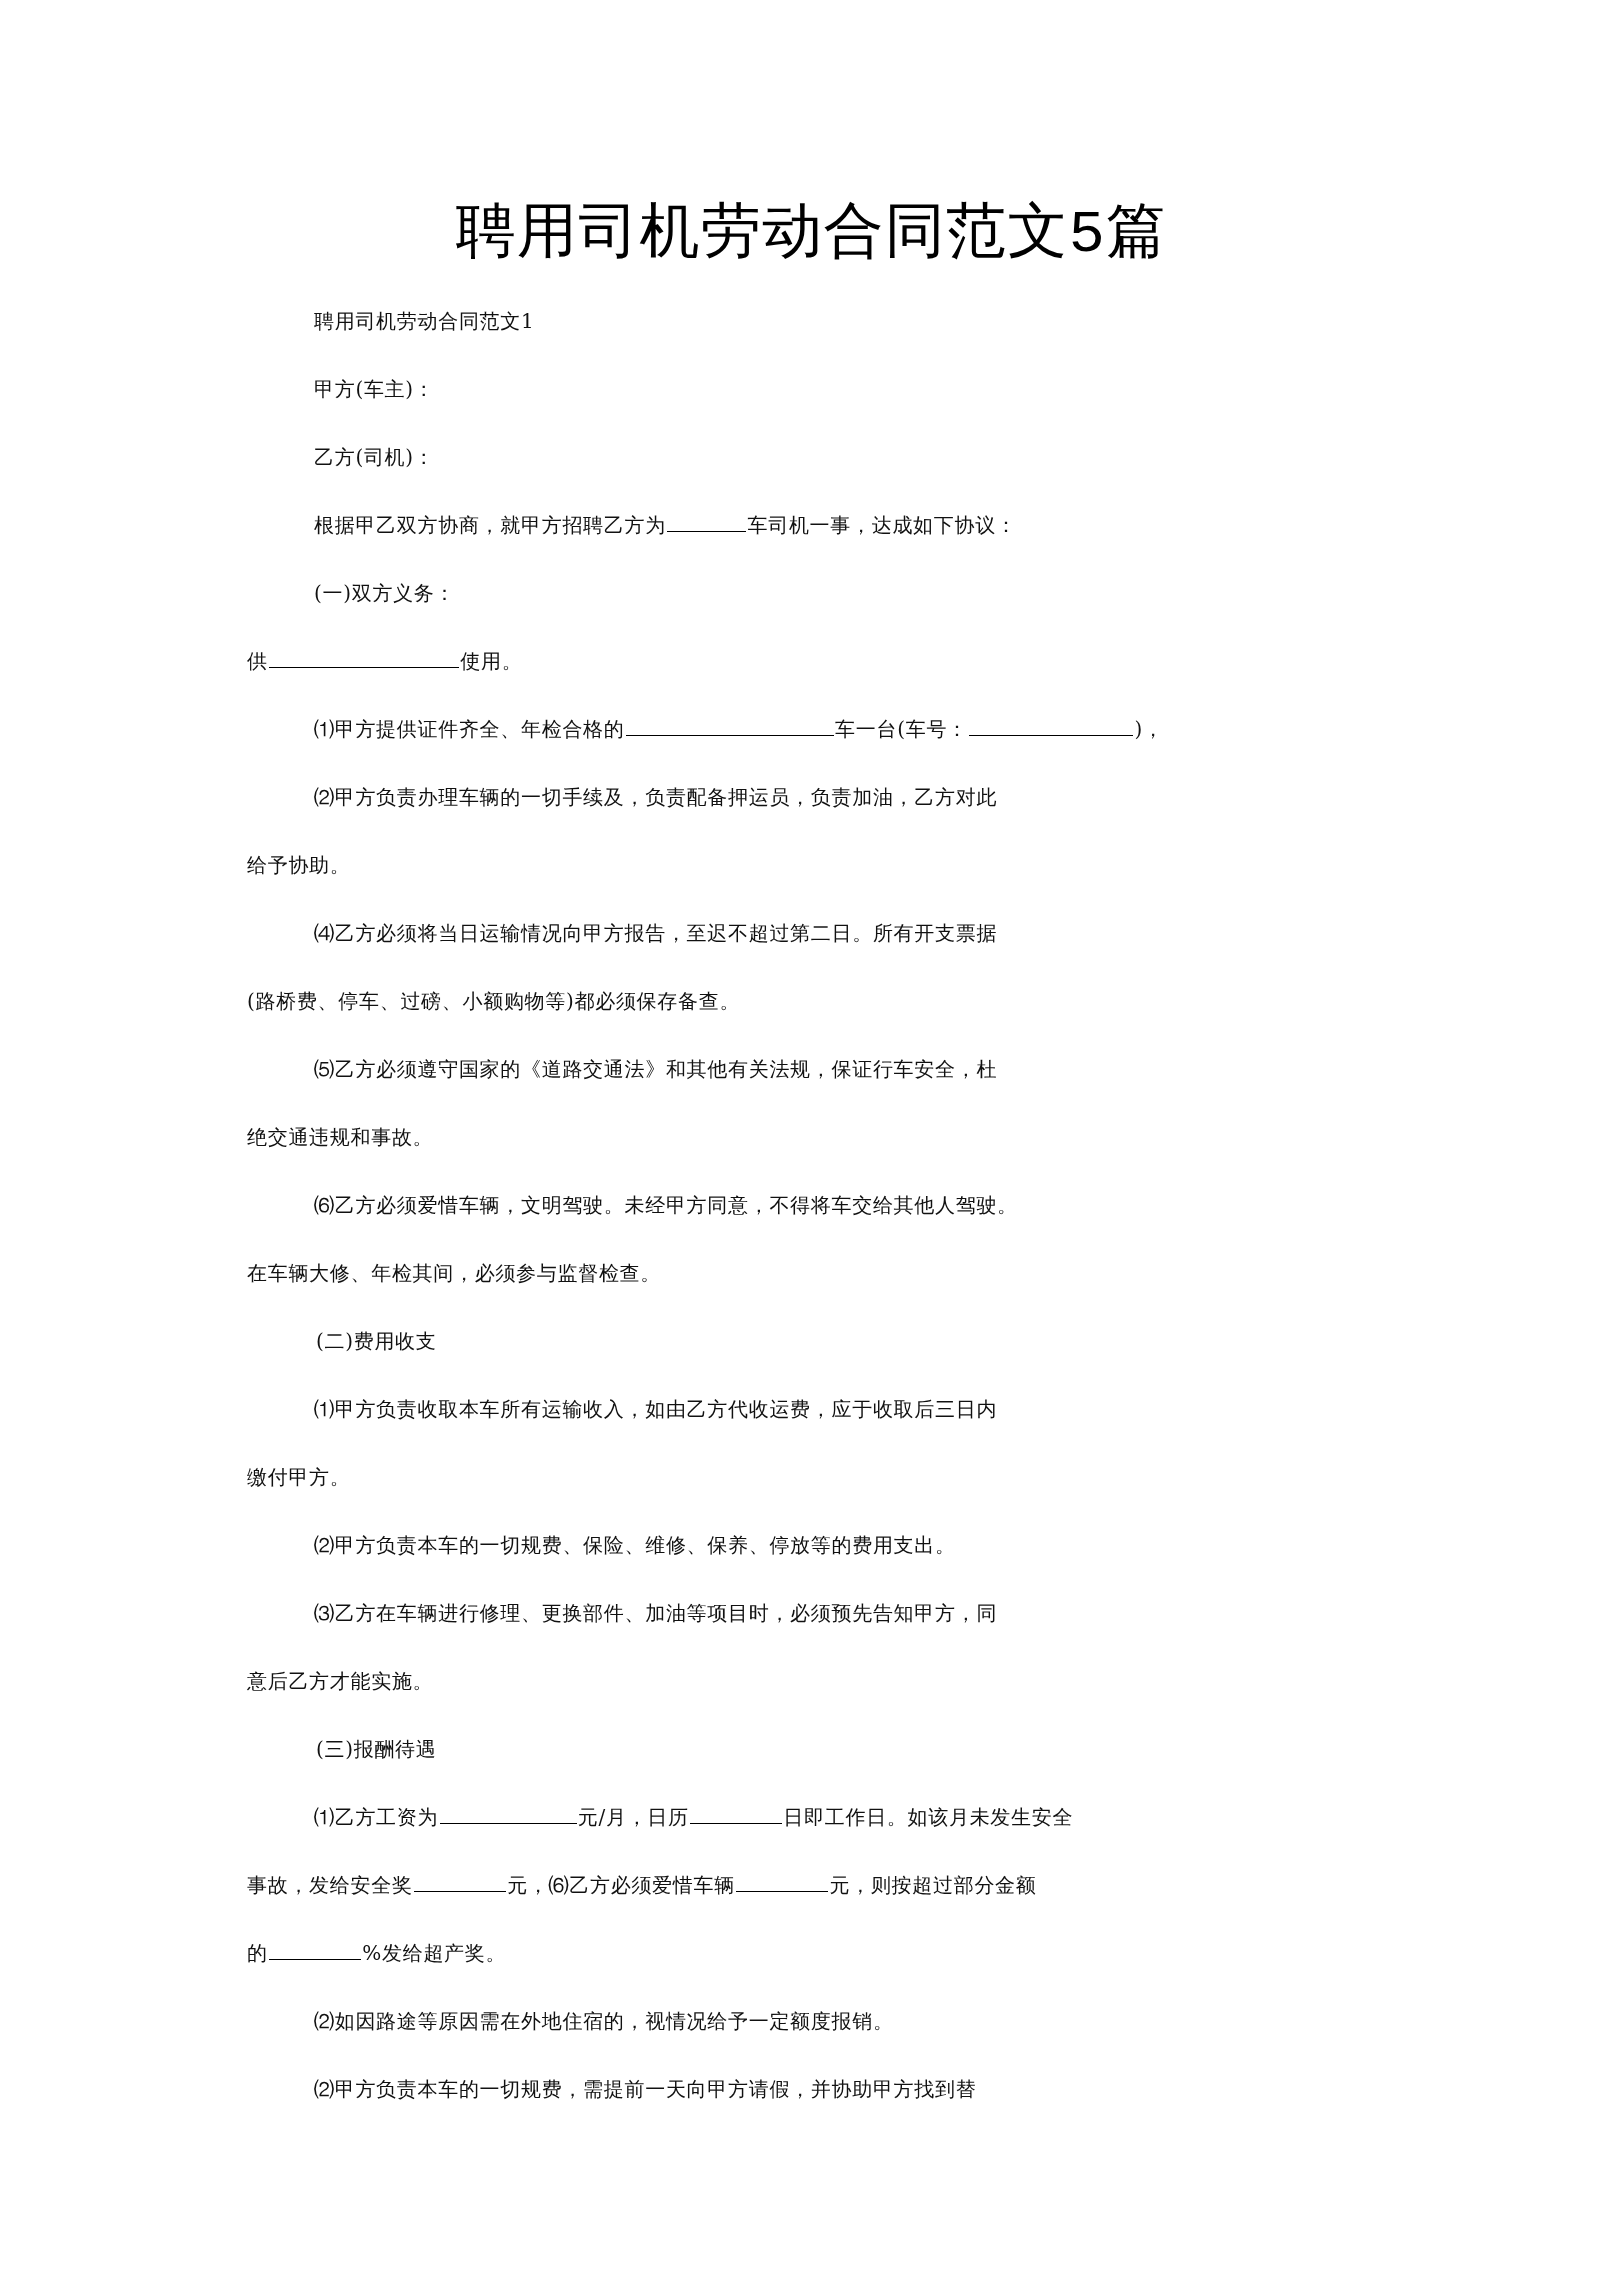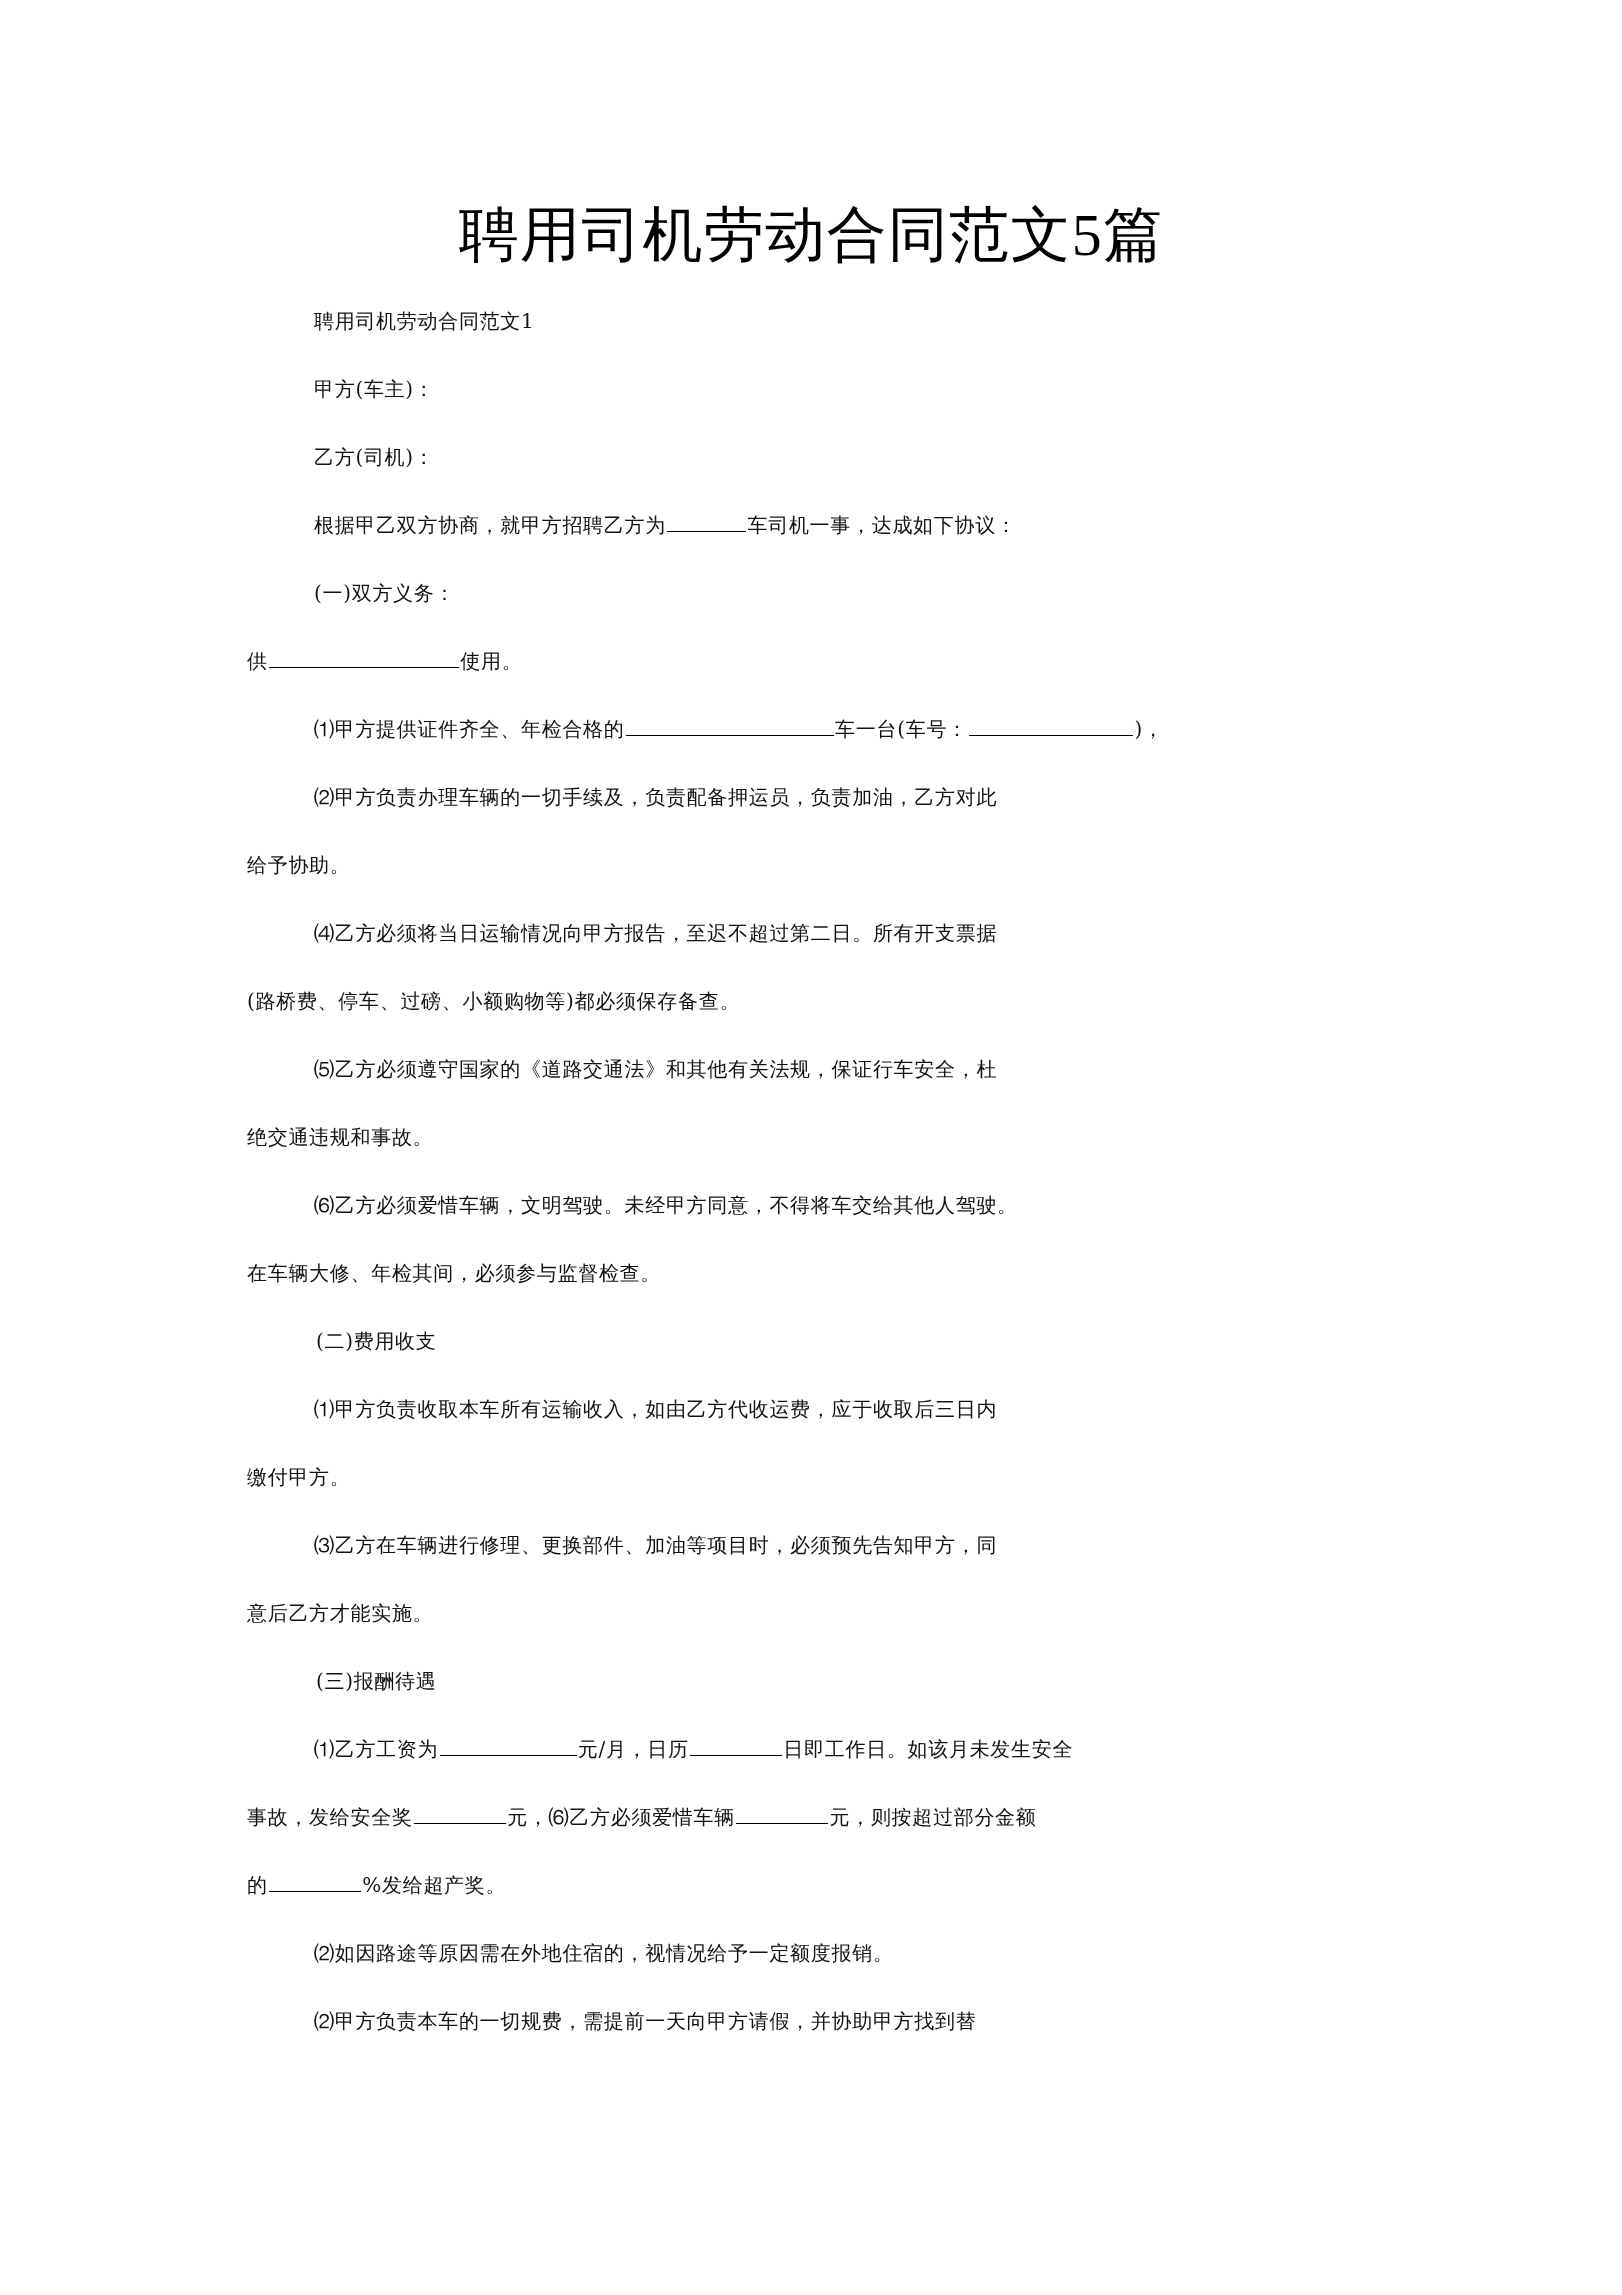--- a/index.html
+++ b/index.html
@@ -24,21 +24,21 @@
       background: #ffffff;
     }
     .title {
       position: absolute;
       left: 0;
       width: 1623px;
       top: 196px;
       text-align: center;
       font-size: 60px;
       line-height: 79px;
-      font-family: Liberation Serif, serif;
+      font-family: Liberation Mono, monospace;
       font-weight: normal;
       letter-spacing: 1.3px;
       color: #000;
     }
     .body {
       position: absolute;
       left: 247px;
       top: 287px;
       width: 1142px;
     }
@@ -99,20 +99,21 @@
     <div class="line">绝交通违规和事故。</div>
 
     <div class="line indent">⑹乙方必须爱惜车辆，文明驾驶。未经甲方同意，不得将车交给其他人驾驶。</div>
     <div class="line">在车辆大修、年检其间，必须参与监督检查。</div>
 
     <div class="line indent-s">(二)费用收支</div>
 
     <div class="line indent">⑴甲方负责收取本车所有运输收入，如由乙方代收运费，应于收取后三日内</div>
     <div class="line">缴付甲方。</div>
 
+    <div class="line indent">⑵甲方负责本车的一切规费、保险、维修、保养、停放等的费用支出。</div>
 
     <div class="line indent">⑶乙方在车辆进行修理、更换部件、加油等项目时，必须预先告知甲方，同</div>
     <div class="line">意后乙方才能实施。</div>
 
     <div class="line indent-s">(三)报酬待遇</div>
 
     <div class="line indent">
       <span>⑴乙方工资为</span><span class="blank" style="width:137px"></span><span>元/月，日历</span><span class="blank" style="width:92px"></span><span>日即工作日。如该月未发生安全</span>
     </div>
     <div class="line">

